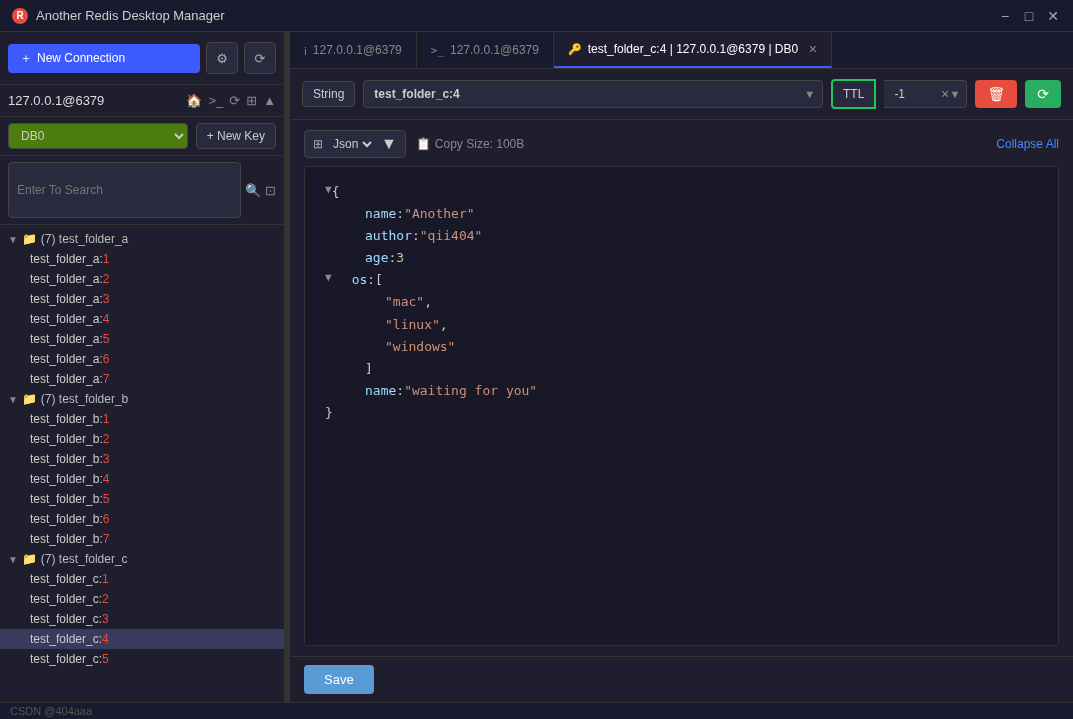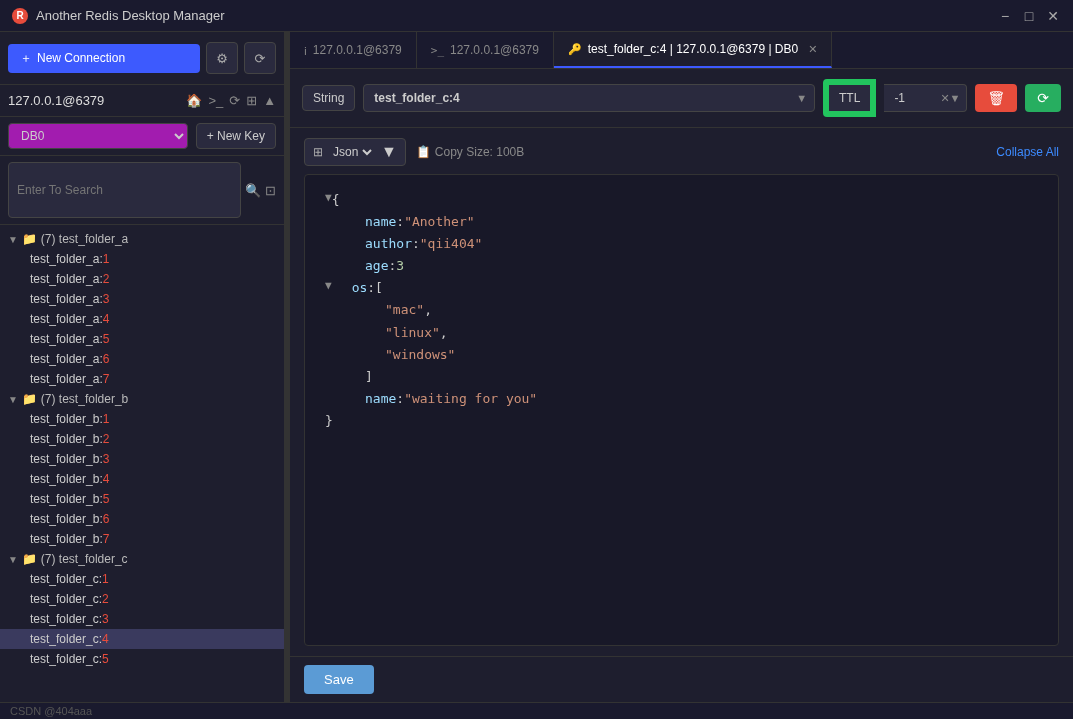--- a/index.html
+++ b/index.html
@@ -106,21 +106,21 @@
     .conn-icon {
       color: #888; font-size: 13px; cursor: pointer;
     }
     .db-toolbar {
       padding: 6px 8px;
       display: flex;
       gap: 8px;
       border-bottom: 1px solid #333;
     }
     .db-select {
-      background: #a21caf;
+      background: #4d7c0f;
       color: #ccc;
       border: 1px solid #444;
       border-radius: 4px;
       padding: 4px 8px;
       font-size: 12px;
       cursor: pointer;
       flex: 1;
     }
     .new-key-btn {
       background: #2a2a3e;
@@ -249,21 +249,21 @@
       width: 100%;
       outline: none;
       font-weight: bold;
     }
     .key-input-arrow {
       position: absolute; right: 8px; top: 50%; transform: translateY(-50%);
       color: #888; font-size: 11px;
     }
     .ttl-label {
       background: #2a2a3e;
-      border: 6px solid #22c55e;
+      border: 2px solid #22c55e;
       border-radius: 4px 0 0 4px;
       padding: 6px 10px;
       font-size: 12px;
       color: #ccc;
     }
     .ttl-input-wrap {
       display: flex; align-items: center;
       background: #2a2a3e;
       border: 1px solid #444;
       border-left: none;

